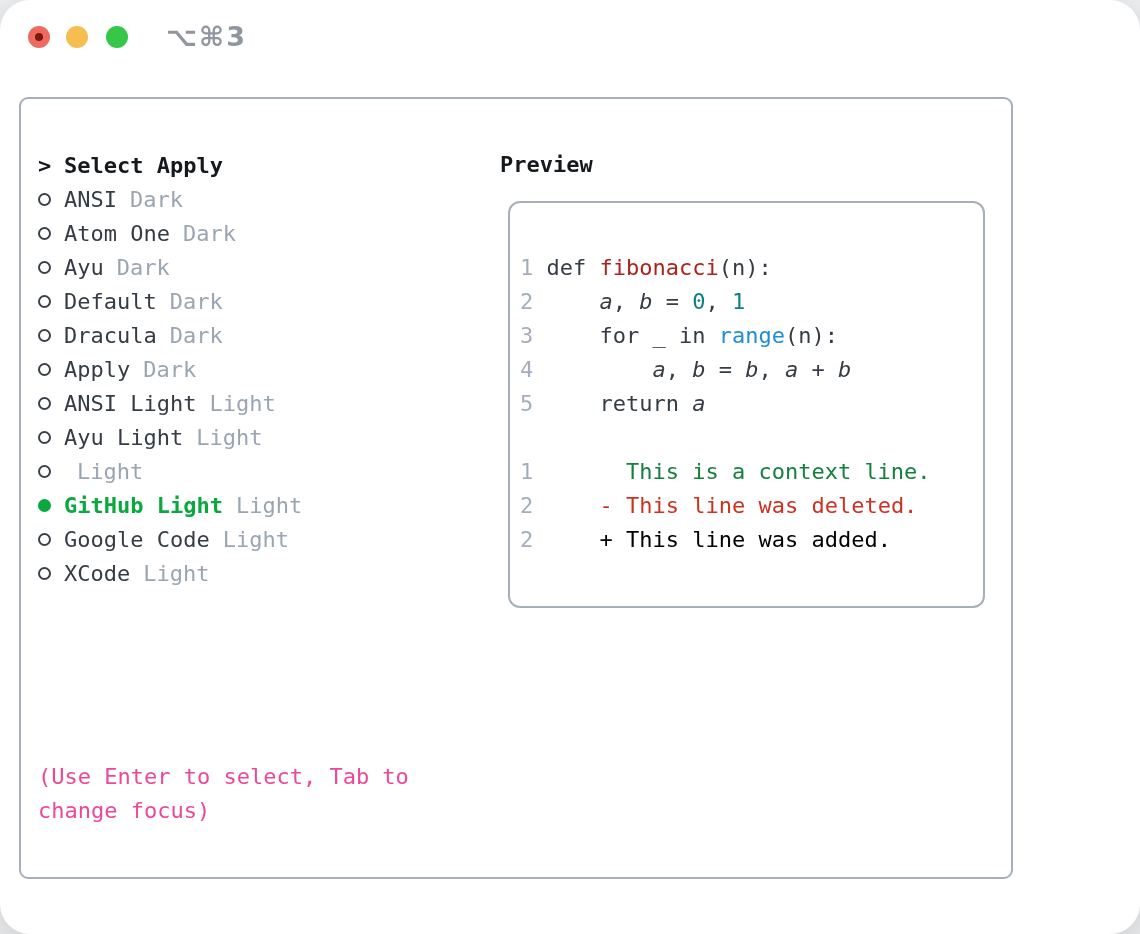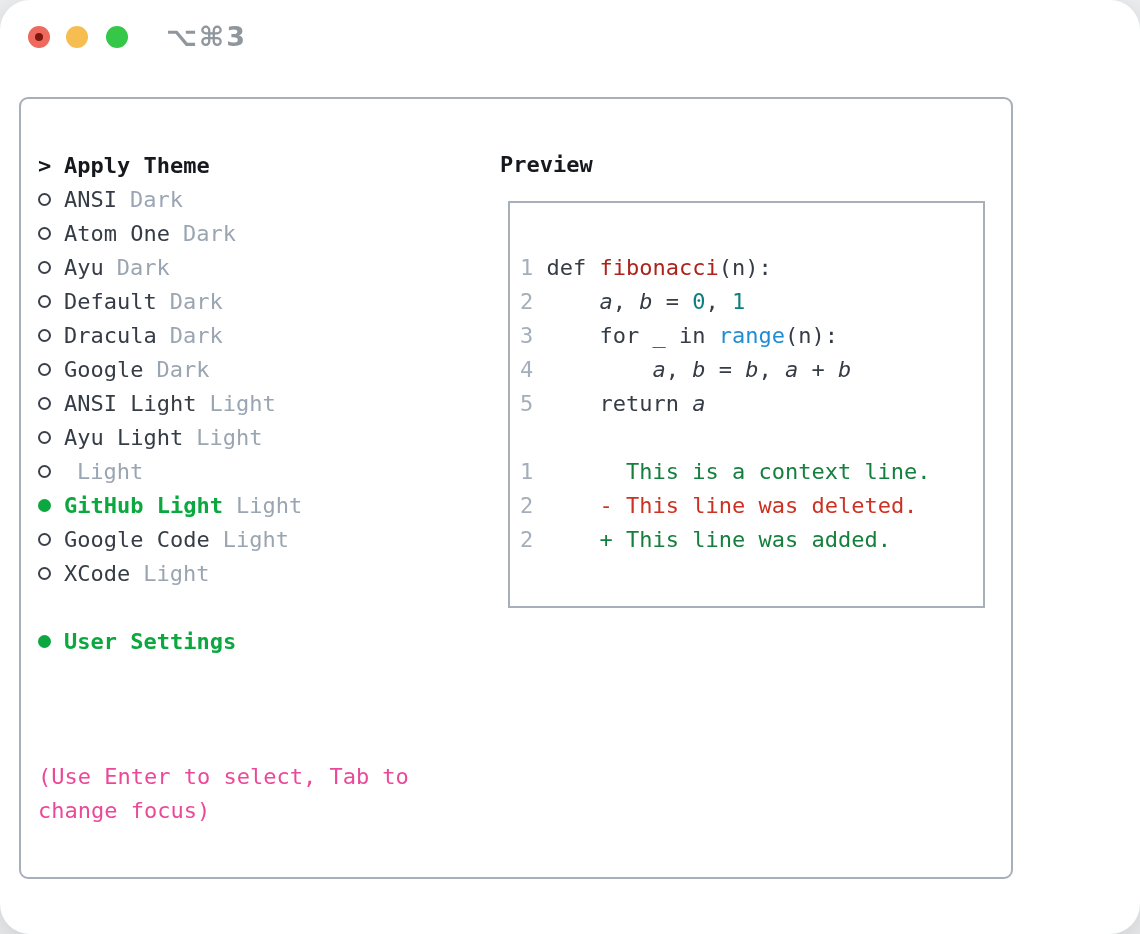--- a/index.html
+++ b/index.html
@@ -34,63 +34,62 @@
   .tname{color:#353c45;text-align:center;}
   .tname.sel{color:#0aa83f;font-weight:bold;}
   .variant{color:#9aa5b2;margin-left:13px;}
   .hint{position:absolute;left:38px;top:760px;width:400px;color:#ec4899;
     font-size:22px;line-height:34px;}
 
   
   .preview-title{position:absolute;left:500px;top:148px;height:34px;line-height:34px;
     font-size:22px;font-weight:bold;color:#15181c;}
   .preview-box{position:absolute;left:508px;top:201px;width:477px;height:407px;box-sizing:border-box;
-    border:2px solid #a7afb8;border-radius:0;background:#ffffff;}
+    border:2px solid #a7afb8;border-radius:12px;background:#ffffff;}
   .code{position:absolute;left:10px;top:48px;font-size:22px;line-height:34px;white-space:pre;}
   .cl{height:34px;}
   .ln{color:#a4aeba;}
   .pl{color:#353c45;}
   .fn{color:#ad221b;}
   .num{color:#0d7f80;}
   .bi{color:#1f8dd6;}
   .it{color:#353c45;font-style:italic;}
   .ctx{color:#15803d;}
   .del{color:#cc3222;}
-  .add{color:#15803d;margin-top:48px;}
+  .add{color:#000000;margin-top:48px;}
 </style>
 </head>
 <body>
 
 <div class="window">
 
   <div class="topbar">
     <span class="light red"></span>
     <span class="light yellow"></span>
     <span class="light green"></span>
     <span class="shortcut">⌥⌘3</span>
   </div>
 
   <div class="panel"></div>
 
   <div id="theme-list" class="list">
-      <div class="row"><span class="marker cursor">&gt;</span><span class="hdr">Apply Theme</span></div>
+      <div class="row"><span class="marker cursor">&gt;</span><span class="hdr">Select Apply</span></div>
       <div class="row"><span class="marker ring"></span><span class="tname">ANSI</span><span class="variant">Dark</span></div>
       <div class="row"><span class="marker ring"></span><span class="tname">Atom One</span><span class="variant">Dark</span></div>
       <div class="row"><span class="marker ring"></span><span class="tname">Ayu</span><span class="variant">Dark</span></div>
       <div class="row"><span class="marker ring"></span><span class="tname">Default</span><span class="variant">Dark</span></div>
       <div class="row"><span class="marker ring"></span><span class="tname">Dracula</span><span class="variant">Dark</span></div>
-      <div class="row"><span class="marker ring"></span><span class="tname">Google</span><span class="variant">Dark</span></div>
+      <div class="row"><span class="marker ring"></span><span class="tname">Apply</span><span class="variant">Dark</span></div>
       <div class="row"><span class="marker ring"></span><span class="tname">ANSI Light</span><span class="variant">Light</span></div>
       <div class="row"><span class="marker ring"></span><span class="tname">Ayu Light</span><span class="variant">Light</span></div>
       <div class="row"><span class="marker ring"></span><span class="variant">Light</span></div>
       <div class="row"><span class="marker dot"></span><span class="tname sel">GitHub Light</span><span class="variant">Light</span></div>
       <div class="row"><span class="marker ring"></span><span class="tname">Google Code</span><span class="variant">Light</span></div>
       <div class="row"><span class="marker ring"></span><span class="tname">XCode</span><span class="variant">Light</span></div>
       <div class="spacer"></div>
-      <div class="row"><span class="marker dot"></span><span class="tname sel">User Settings</span></div>
     </div>
 
   <div class="hint">(Use Enter to select, Tab to change focus)</div>
 
   <div class="preview-title">Preview</div>
 
   <div class="preview-box">
     <div id="code-block" class="code"><div class="cl"><span class="ln">1</span><span class="pl"> def </span><span class="fn">fibonacci</span><span class="pl">(n):</span></div><div class="cl"><span class="ln">2</span><span class="pl">     </span><span class="it">a</span><span class="pl">, </span><span class="it">b</span><span class="pl"> = </span><span class="num">0</span><span class="pl">, </span><span class="num">1</span></div><div class="cl"><span class="ln">3</span><span class="pl">     for _ in </span><span class="bi">range</span><span class="pl">(n):</span></div><div class="cl"><span class="ln">4</span><span class="pl">         </span><span class="it">a</span><span class="pl">, </span><span class="it">b</span><span class="pl"> = </span><span class="it">b</span><span class="pl">, </span><span class="it">a</span><span class="pl"> + </span><span class="it">b</span></div><div class="cl"><span class="ln">5</span><span class="pl">     return </span><span class="it">a</span></div><div class="cl"></div><div class="cl"><span class="ln">1</span><span class="ctx">       This is a context line.</span></div><div class="cl"><span class="ln">2</span><span class="pl">     </span><span class="del">- This line was deleted.</span></div><div class="cl"><span class="ln">2</span><span class="pl">     </span><span class="add">+ This line was added.</span></div></div>
   </div>
 

